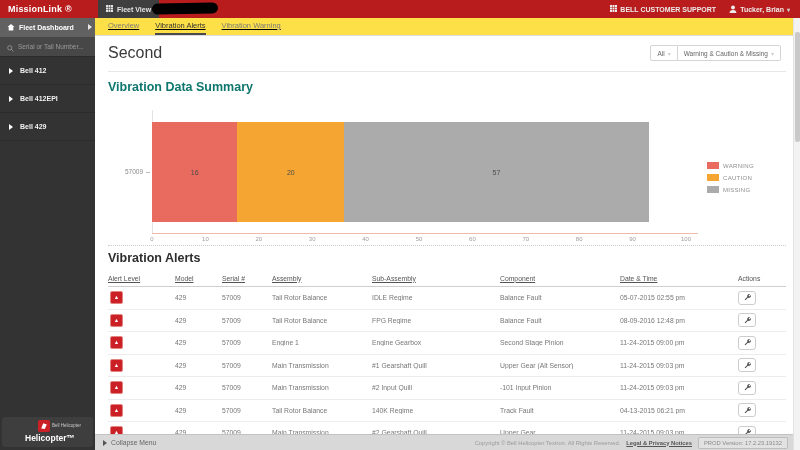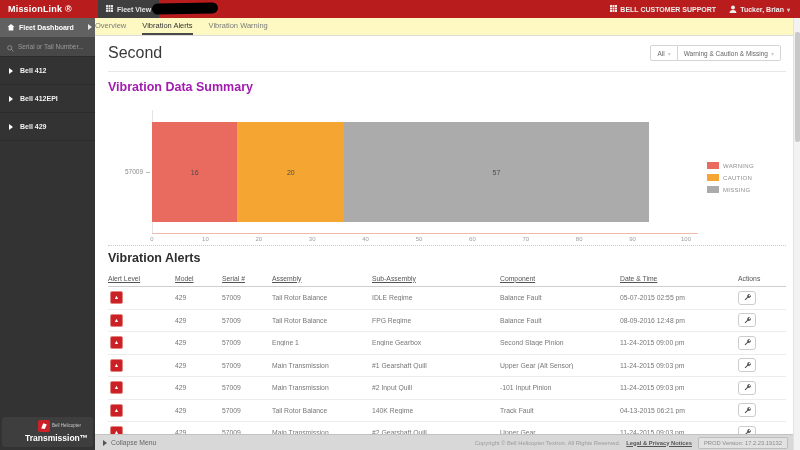--- a/index.html
+++ b/index.html
@@ -24,32 +24,32 @@
   .search-input::placeholder{color:#9a9a9a;}
   .side-item{height:28px;display:flex;align-items:center;gap:7px;padding-left:9px;border-bottom:1px solid #2b2b2b;color:#f2f2f2;font-size:7px;font-weight:bold;box-sizing:border-box;cursor:pointer;}
   .chev{width:0;height:0;border-left:4px solid #fff;border-top:3px solid transparent;border-bottom:3px solid transparent;}
   .side-logo{position:absolute;left:2px;bottom:3px;width:91px;height:30px;background:#3e3e3e;border-radius:3px;}
   .bell-ico{position:absolute;left:36px;top:3px;width:12px;height:12px;background:#cb2026;border-radius:2px;display:flex;align-items:center;justify-content:center;}
   .logo-small{position:absolute;left:50px;top:6px;font-size:4.5px;color:#c9c9c9;white-space:nowrap;}
   .logo-main{position:absolute;left:23px;top:16px;font-size:8.5px;font-weight:bold;color:#fff;white-space:nowrap;}
 
   
   #main{position:absolute;left:95px;top:18px;width:698px;height:432px;background:#fff;overflow:hidden;}
-  #tabbar{position:absolute;left:0;top:0;width:698px;height:18px;background:#fef9c3;border-bottom:1px solid #dcdcdc;display:flex;gap:16px;box-sizing:border-box;z-index:5;}
+  #tabbar{position:absolute;left:0;top:0;width:698px;height:18px;background:#fde047;border-bottom:1px solid #dcdcdc;display:flex;gap:16px;padding-left:13px;box-sizing:border-box;z-index:5;text-decoration:underline;}
   .tab{font-size:7.5px;color:#7a7a7a;line-height:15px;border-bottom:2px solid transparent;cursor:pointer;white-space:nowrap;}
   .tab.active{color:#333;border-bottom-color:#4a4a4a;}
 
   .page-title{position:absolute;left:13px;top:26px;font-size:16px;font-weight:300;color:#3a3a3a;}
   .title-rule{position:absolute;left:13px;top:53px;width:678px;border-top:1px solid #e7e7e7;}
   .filter-group{position:absolute;right:12px;top:27px;display:flex;height:16px;}
   .filter-btn{font-family:inherit;background:#fff;border:1px solid #d5d5d5;color:#666;font-size:6.5px;padding:0 6px;display:flex;align-items:center;gap:3px;cursor:pointer;}
   .filter-btn:first-child{border-radius:2px 0 0 2px;}
   .filter-btn:last-child{border-radius:0 2px 2px 0;border-left:none;}
 
-  .summary-heading{position:absolute;left:13px;top:62px;font-size:12.5px;font-weight:700;color:#a21caf;}
+  .summary-heading{position:absolute;left:13px;top:62px;font-size:12.5px;font-weight:700;color:#0f766e;}
 
   
   .chart-ylabel{position:absolute;left:16px;top:150px;width:32px;text-align:right;font-size:6.5px;color:#8a8a8a;}
   .ytick-dash{position:absolute;left:51px;top:154px;width:4px;border-top:1px solid #bcbcbc;}
   .plot-left-line{position:absolute;left:57px;top:92px;height:123px;border-left:1px solid #e3e3e3;}
   .stacked-bar{position:absolute;left:57px;top:104px;width:534px;height:100px;}
   .seg{position:absolute;top:0;height:100%;}
   .seg-label{position:absolute;left:50%;top:50%;transform:translate(-50%,-50%);font-size:7px;color:#4c4c4c;}
   .x-axis-line{position:absolute;left:57px;top:215px;width:546px;border-top:1px solid #f0b9ae;}
   .x-axis{position:absolute;left:57px;top:218px;width:534px;height:10px;}
@@ -165,21 +165,21 @@
           <span>Bell 429</span>
         </div>
       </div>
     <div class="side-logo">
       <span class="bell-ico">
           <svg width="8" height="8" viewBox="0 0 8 8">
             <path d="M1.2 6.5 L3.2 1.2 L6.8 2.6 L4.8 6.9 Z" fill="#fff"></path>
           </svg>
         </span>
       <span class="logo-small">Bell Helicopter</span>
-      <span class="logo-main">Transmission™</span>
+      <span class="logo-main">Helicopter™</span>
     </div>
   </div>
 
   <div id="main">
     <div id="tabbar">
         <div class="tab">Overview</div>
         <div class="tab active">Vibration Alerts</div>
         <div class="tab">Vibration Warning</div>
       </div>
 

